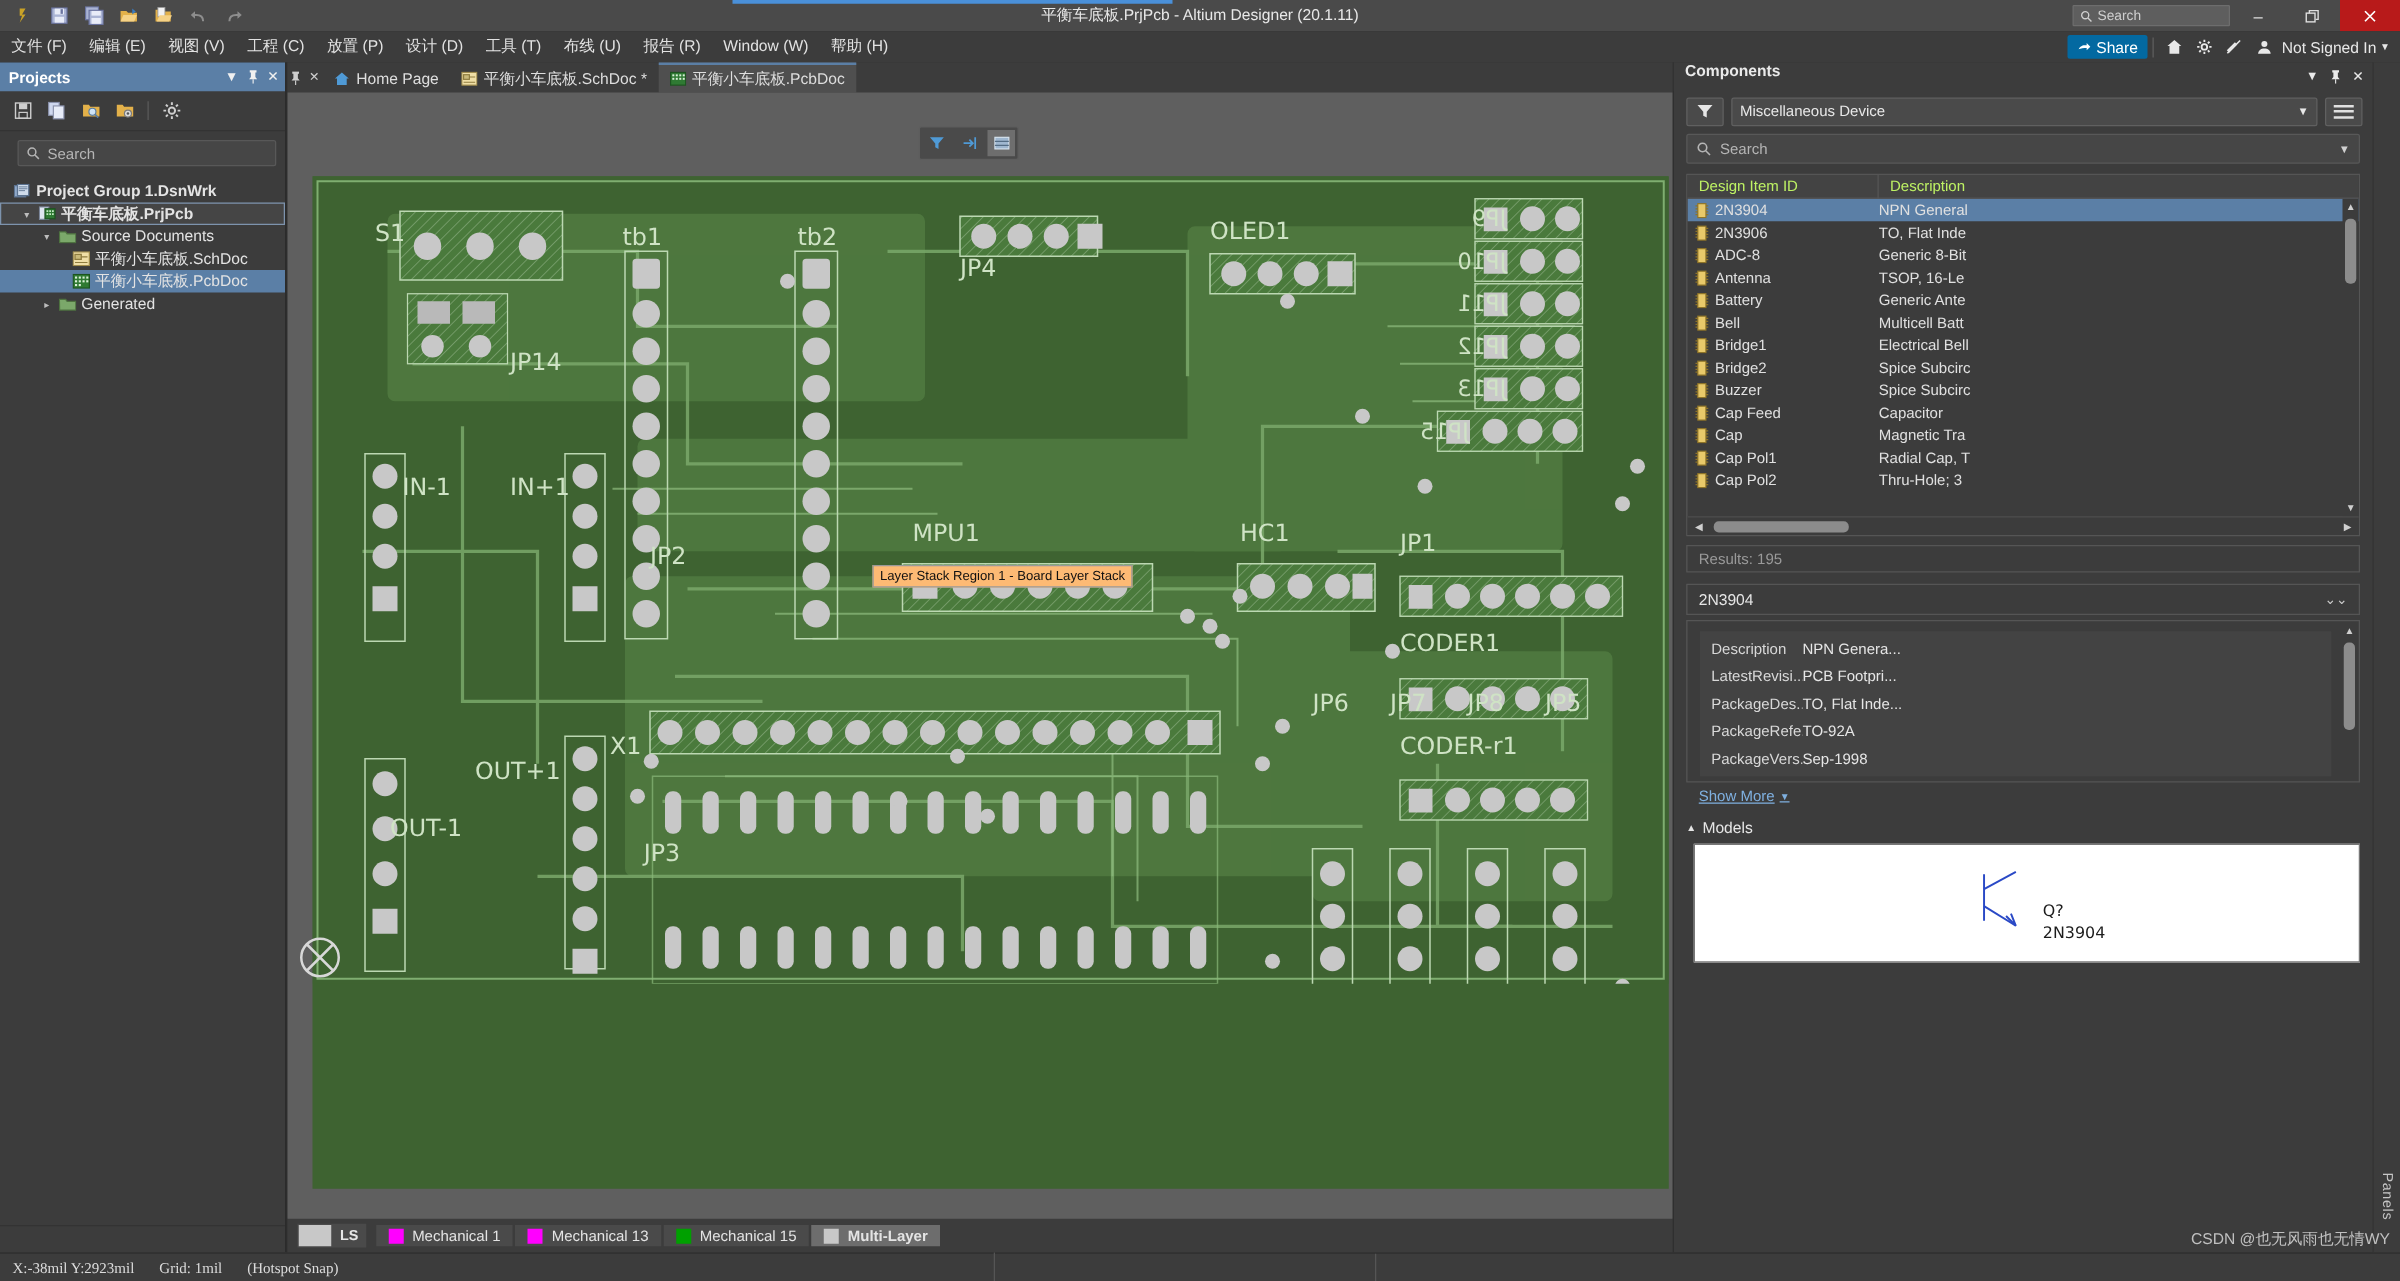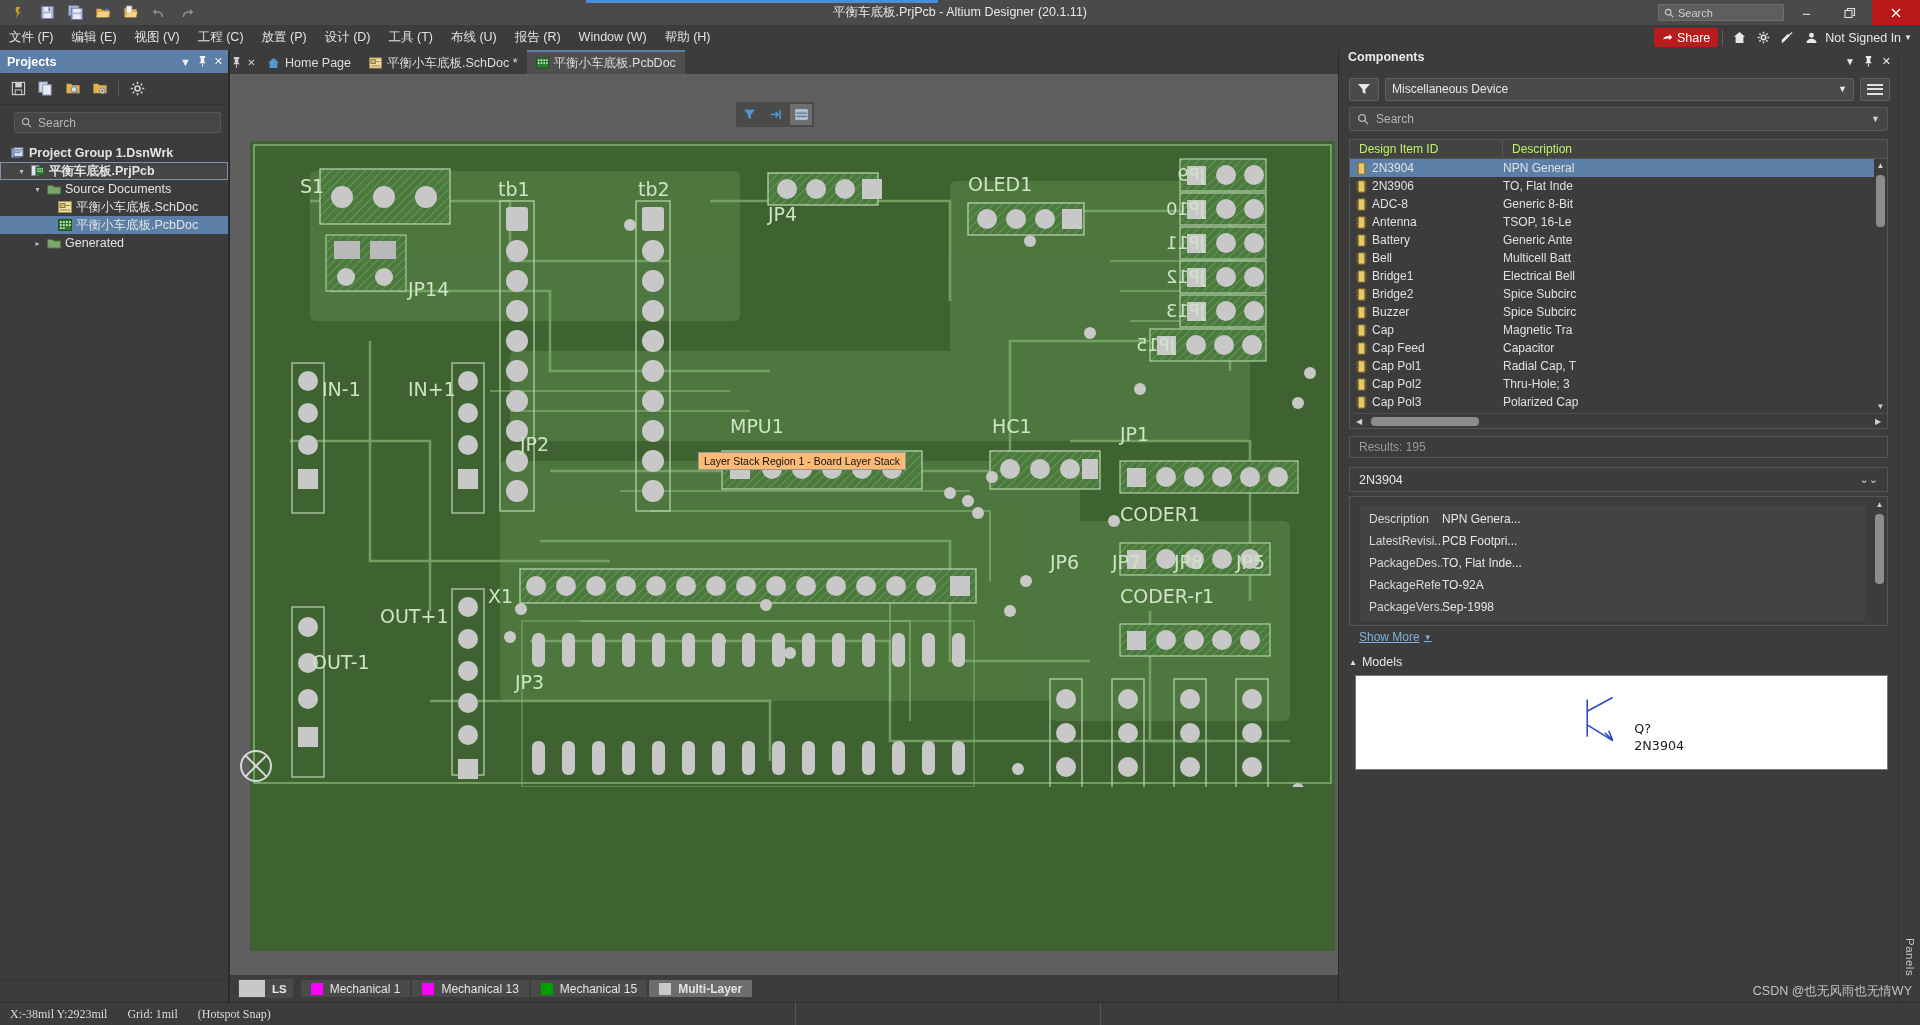--- a/index.html
+++ b/index.html
@@ -23,21 +23,21 @@
     border-radius:1px; }
   .tb-btn { width:44px; height:25px; display:flex; align-items:center; justify-content:center;
     font-size:12px; color:#e0e0e0; }
   .tb-btn.close { background:#b81a1a; width:48px; }
 
   
   .menubar { position:absolute; left:0; top:25px; width:1920px; height:25px;
     background:#3c3c3c; display:flex; align-items:center; }
   .menuitem { padding:0 9px; font-size:12.5px; color:#e2e2e2; line-height:25px; white-space:nowrap; }
   .menu-right { margin-left:auto; display:flex; align-items:center; gap:0px; padding-right:8px; }
-  .share-btn { background:#b91c1c; color:#fff; font-size:12.5px; height:19px; padding:0 8px;
+  .share-btn { background:#0369a1; color:#fff; font-size:12.5px; height:19px; padding:0 8px;
     display:flex; align-items:center; gap:4px; border-radius:2px; }
   .mr-ico { width:24px; height:25px; display:flex; align-items:center; justify-content:center;
     font-size:13px; color:#e8e8e8; }
   .mr-sep { width:1px; height:16px; background:#5e5e5e; margin:0 4px; }
   .signin { font-size:12.5px; color:#e8e8e8; display:flex; align-items:center; gap:3px;
     padding-left:2px; }
 
   
   .projects { position:absolute; left:0; top:50px; width:229px; height:952px; background:#3c3c3c;
     border-right:1px solid #2b2b2b; display:flex; flex-direction:column; }
@@ -1094,34 +1094,34 @@
         </div>
         <div class="grow">
           <span class="gr-ic">
               <svg width="13" height="13" viewBox="0 0 14 14">
                 <rect x="3.5" y="1" width="7" height="12" fill="#e8c96a" stroke="#8f7427"></rect>
                 <g stroke="#8f7427" stroke-width="1.1">
                   <path d="M3.5 3h-2M3.5 5.5h-2M3.5 8h-2M3.5 10.5h-2M10.5 3h2M10.5 5.5h2M10.5 8h2M10.5 10.5h2"></path>
                 </g>
               </svg>
             </span>
-          <span class="gr-c1">Cap</span>
-          <span class="gr-c2">Magnetic Tra</span>
+          <span class="gr-c1">Cap Feed</span>
+          <span class="gr-c2">Capacitor</span>
         </div>
         <div class="grow">
           <span class="gr-ic">
               <svg width="13" height="13" viewBox="0 0 14 14">
                 <rect x="3.5" y="1" width="7" height="12" fill="#e8c96a" stroke="#8f7427"></rect>
                 <g stroke="#8f7427" stroke-width="1.1">
                   <path d="M3.5 3h-2M3.5 5.5h-2M3.5 8h-2M3.5 10.5h-2M10.5 3h2M10.5 5.5h2M10.5 8h2M10.5 10.5h2"></path>
                 </g>
               </svg>
             </span>
-          <span class="gr-c1">Cap Feed</span>
-          <span class="gr-c2">Capacitor</span>
+          <span class="gr-c1">Cap</span>
+          <span class="gr-c2">Magnetic Tra</span>
         </div>
         <div class="grow">
           <span class="gr-ic">
               <svg width="13" height="13" viewBox="0 0 14 14">
                 <rect x="3.5" y="1" width="7" height="12" fill="#e8c96a" stroke="#8f7427"></rect>
                 <g stroke="#8f7427" stroke-width="1.1">
                   <path d="M3.5 3h-2M3.5 5.5h-2M3.5 8h-2M3.5 10.5h-2M10.5 3h2M10.5 5.5h2M10.5 8h2M10.5 10.5h2"></path>
                 </g>
               </svg>
             </span>
@@ -1132,32 +1132,20 @@
           <span class="gr-ic">
               <svg width="13" height="13" viewBox="0 0 14 14">
                 <rect x="3.5" y="1" width="7" height="12" fill="#e8c96a" stroke="#8f7427"></rect>
                 <g stroke="#8f7427" stroke-width="1.1">
                   <path d="M3.5 3h-2M3.5 5.5h-2M3.5 8h-2M3.5 10.5h-2M10.5 3h2M10.5 5.5h2M10.5 8h2M10.5 10.5h2"></path>
                 </g>
               </svg>
             </span>
           <span class="gr-c1">Cap Pol2</span>
           <span class="gr-c2">Thru-Hole; 3</span>
-        </div>
-        <div class="grow">
-          <span class="gr-ic">
-              <svg width="13" height="13" viewBox="0 0 14 14">
-                <rect x="3.5" y="1" width="7" height="12" fill="#e8c96a" stroke="#8f7427"></rect>
-                <g stroke="#8f7427" stroke-width="1.1">
-                  <path d="M3.5 3h-2M3.5 5.5h-2M3.5 8h-2M3.5 10.5h-2M10.5 3h2M10.5 5.5h2M10.5 8h2M10.5 10.5h2"></path>
-                </g>
-              </svg>
-            </span>
-          <span class="gr-c1">Cap Pol3</span>
-          <span class="gr-c2">Polarized Cap</span>
         </div>
 
         <div class="vscroll">
           <div class="vs-ar">▲</div>
           <div class="vs-thumb"></div>
           <div class="vs-ar" style="position:absolute;bottom:0;width:13px;">▼</div>
         </div>
       </div>
       <div class="hscroll">
         <div class="hs-ar">◀</div>

